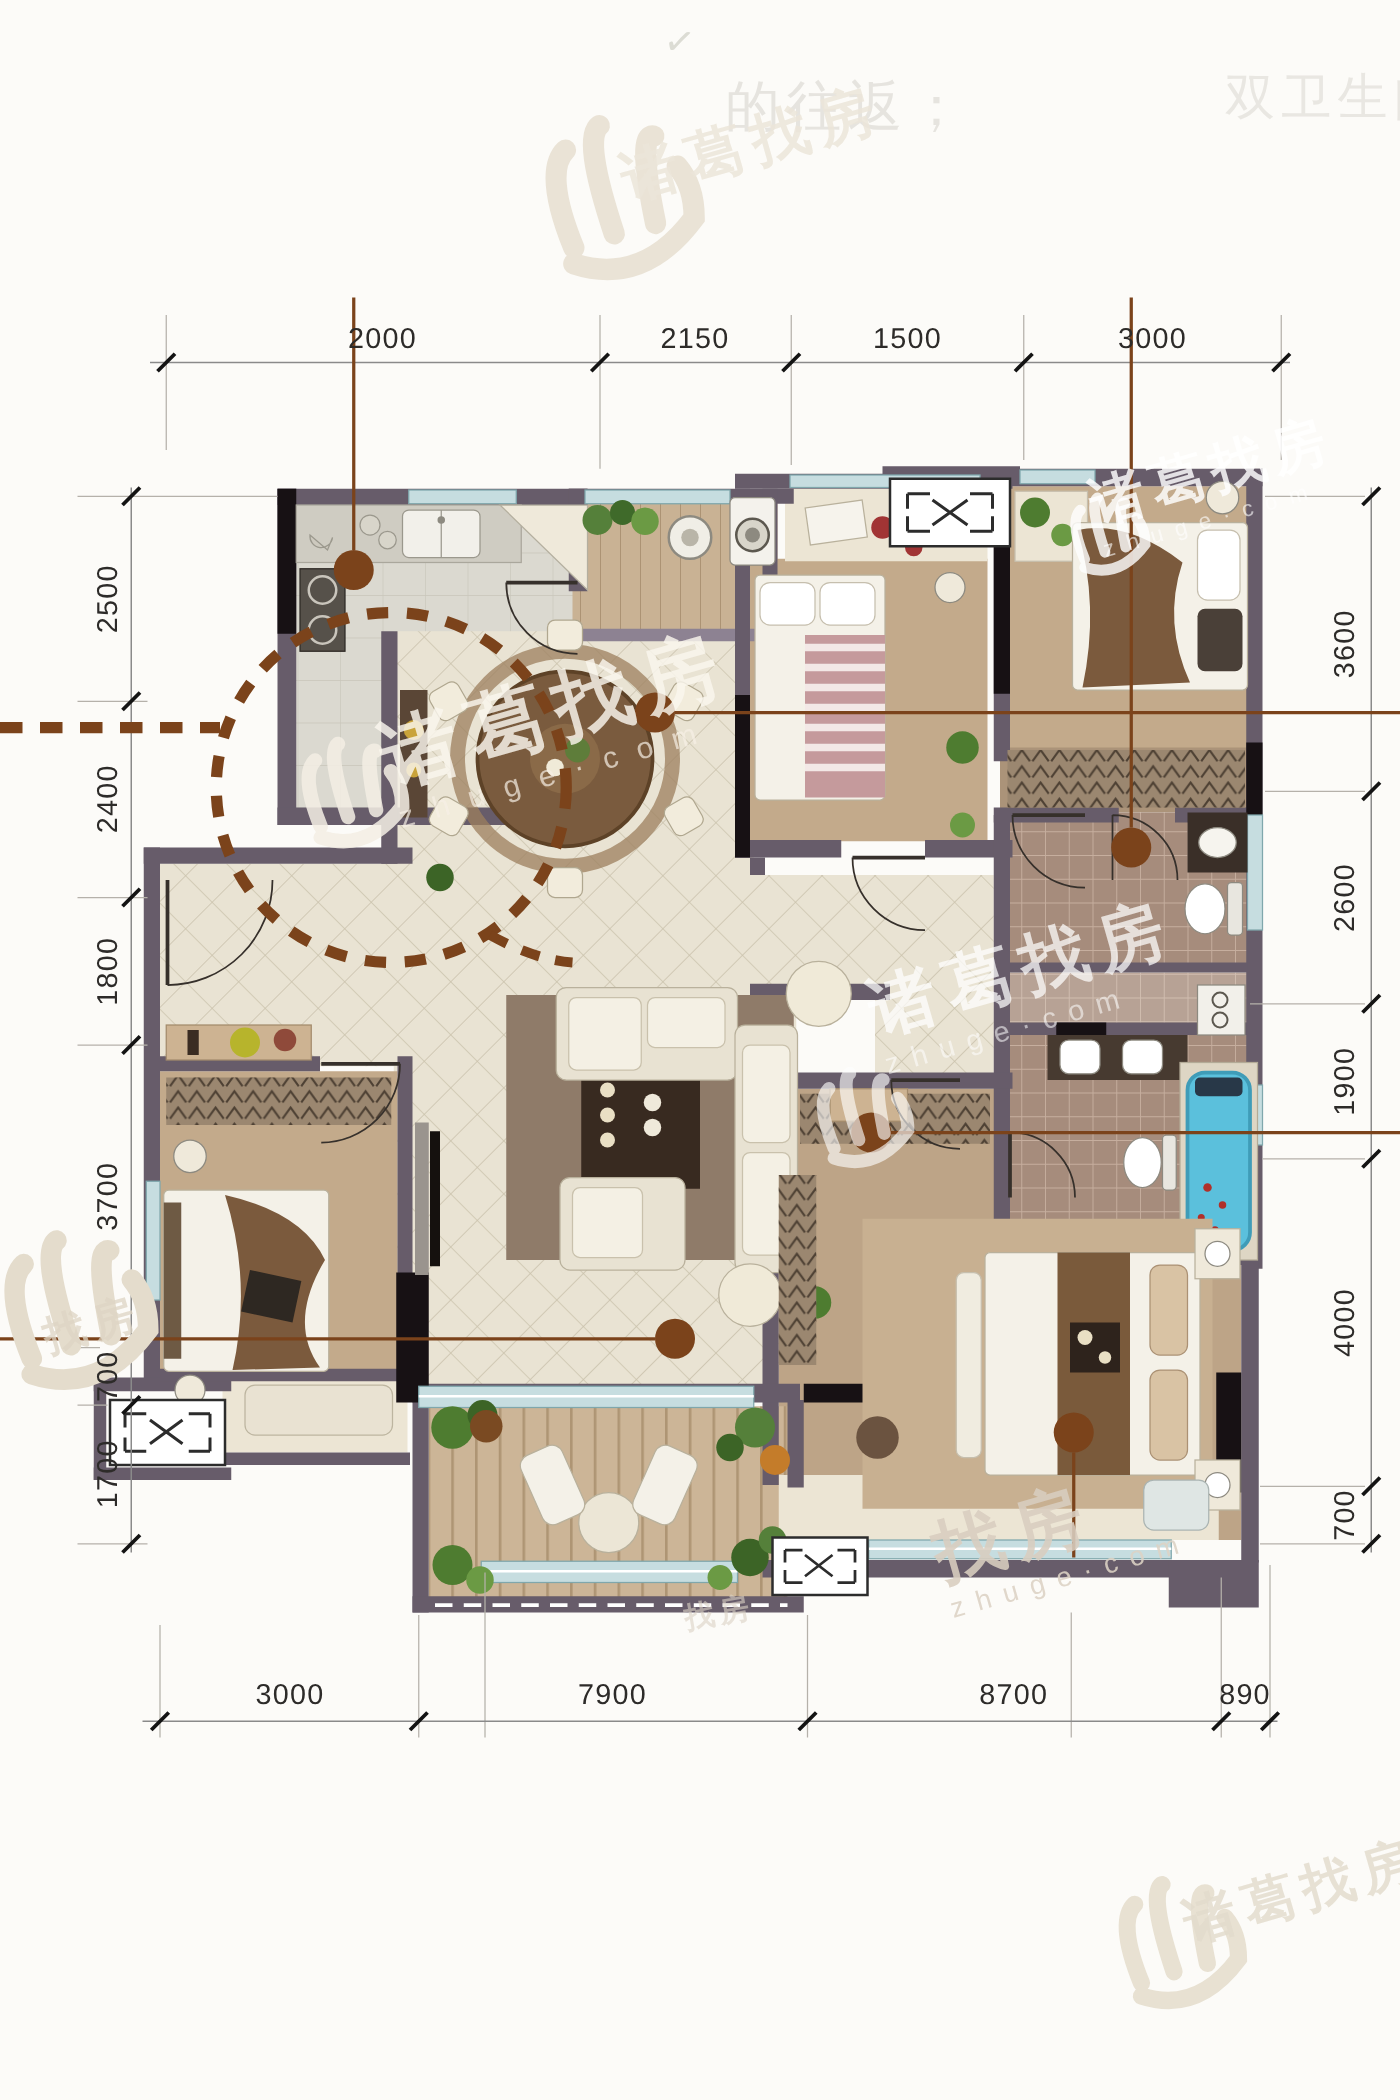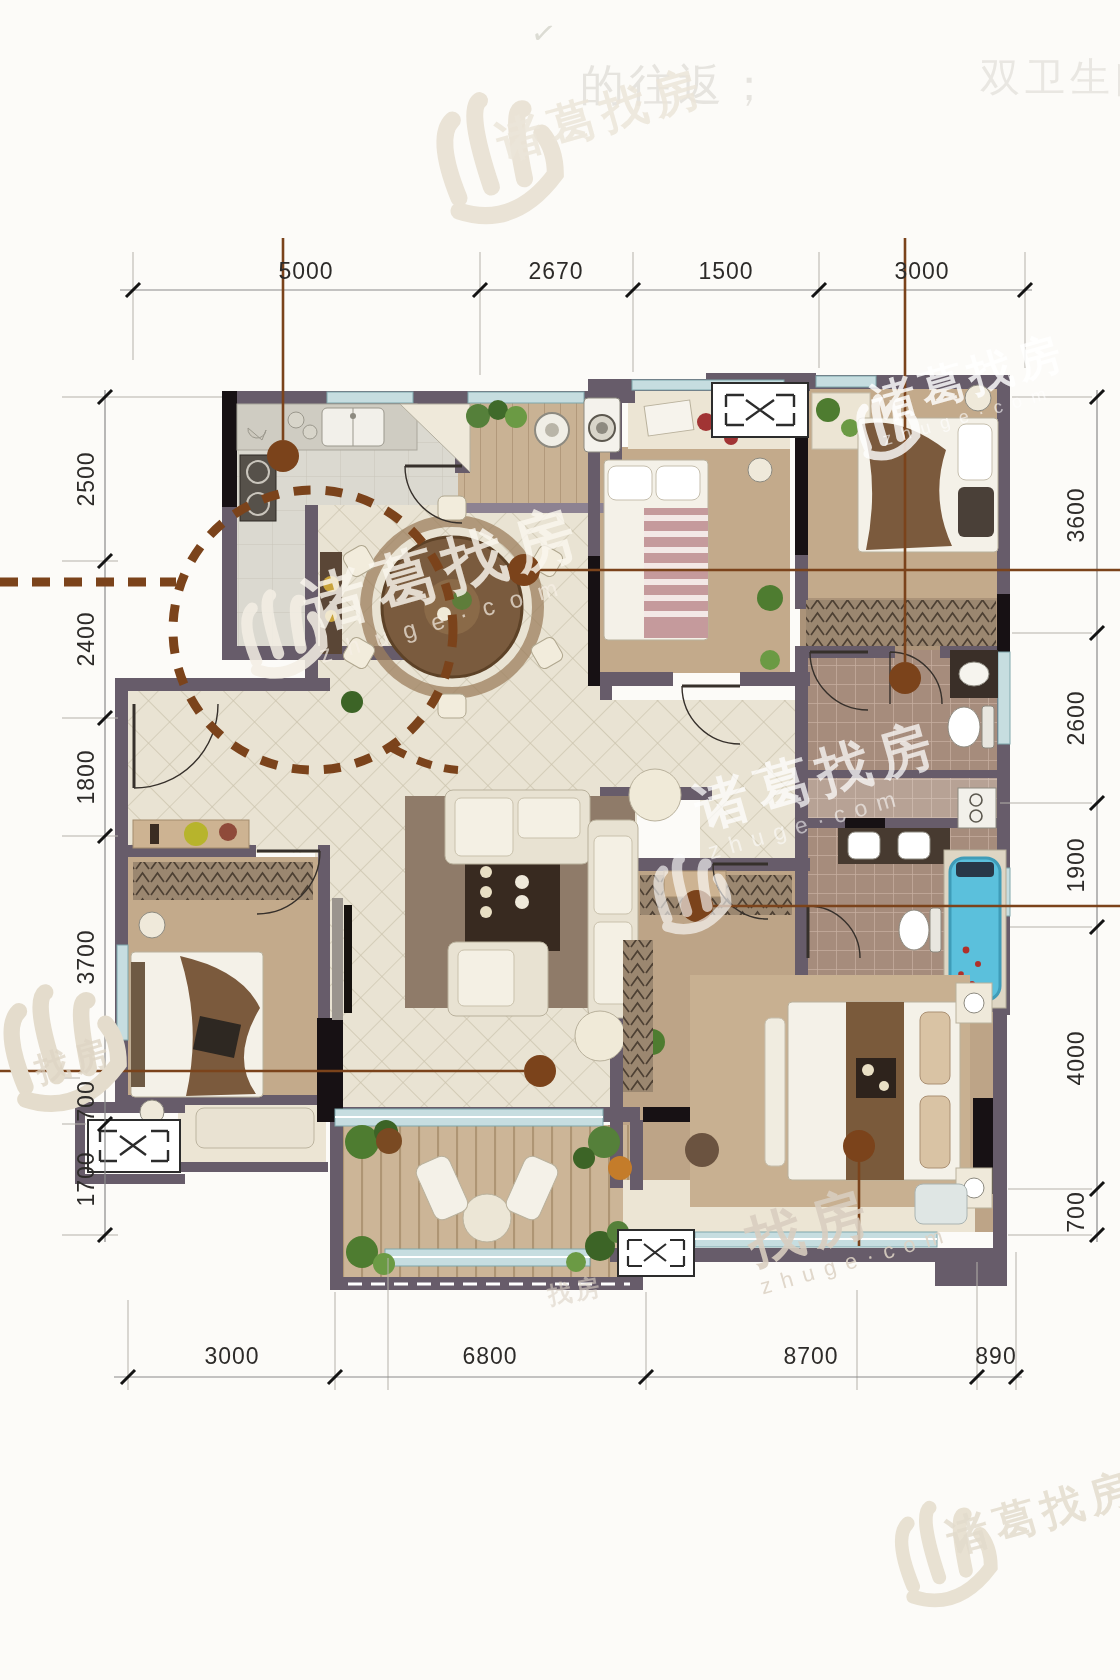--- a/index.html
+++ b/index.html
@@ -418,27 +418,27 @@
   <g>
     <use href="#wmLogo" transform="translate(408,96) rotate(-14) scale(1.55)" stroke="#eae3d6"></use>
     <use href="#wmLogo" transform="translate(842,396) rotate(-14) scale(0.78)" stroke="#ffffff" opacity="0.8"></use>
     <use href="#wmLogo" transform="translate(222,592) rotate(-14) scale(1.05)" stroke="#f4efe5" opacity="0.85"></use>
     <use href="#wmLogo" transform="translate(636,856) rotate(-14) scale(0.95)" stroke="#ffffff" opacity="0.62"></use>
     <use href="#wmLogo" transform="translate(-24,988) rotate(-14) scale(1.5)" stroke="#e4dccc"></use>
     <use href="#wmLogo" transform="translate(872,1504) rotate(-14) scale(1.25)" stroke="#e8e1d2"></use>
   </g>
 </svg>
 
-<span class="dim" style="left:306px;top:271px">5000</span>
-<span class="dim" style="left:556px;top:271px">2670</span>
+<span class="dim" style="left:306px;top:271px">2000</span>
+<span class="dim" style="left:556px;top:271px">2150</span>
 <span class="dim" style="left:726px;top:271px">1500</span>
 <span class="dim" style="left:922px;top:271px">3000</span>
 
 <span class="dim" style="left:232px;top:1356px">3000</span>
-<span class="dim" style="left:490px;top:1356px">6800</span>
+<span class="dim" style="left:490px;top:1356px">7900</span>
 <span class="dim" style="left:811px;top:1356px">8700</span>
 <span class="dim" style="left:996px;top:1356px">890</span>
 
 <span class="dim dimv" style="left:86px;top:479px">2500</span>
 <span class="dim dimv" style="left:86px;top:639px">2400</span>
 <span class="dim dimv" style="left:86px;top:777px">1800</span>
 <span class="dim dimv" style="left:86px;top:957px">3700</span>
 <span class="dim dimv" style="left:86px;top:1101px">700</span>
 <span class="dim dimv" style="left:86px;top:1179px">1700</span>
 

